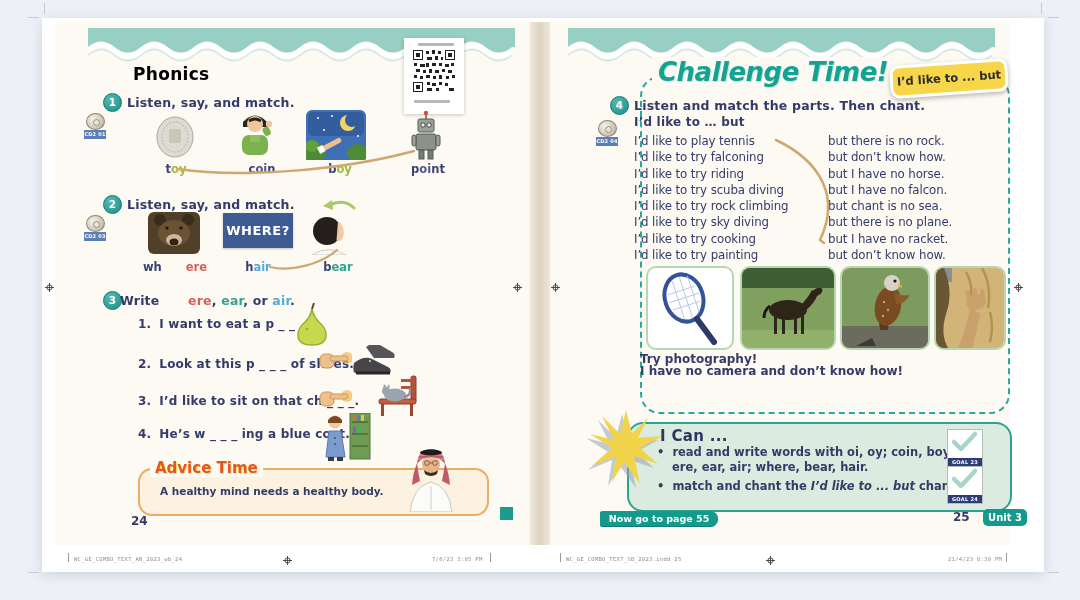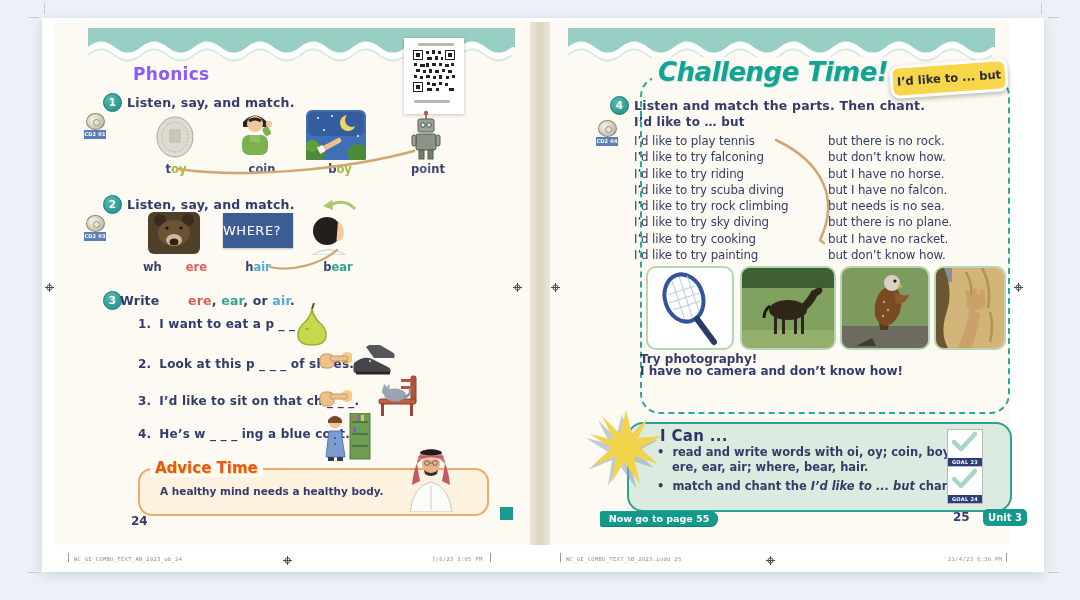--- a/index.html
+++ b/index.html
@@ -8,42 +8,42 @@
   .abs{position:absolute;}
   .stage{position:relative;width:1080px;height:600px;}
   .sheet{left:42px;top:18px;width:1002px;height:554px;background:#ffffff;
          box-shadow:0 3px 12px rgba(40,60,90,.16);}
   .page{background:#fcfaf3;}
   .pageL{left:55px;top:22px;width:475px;height:523px;}
   .pageR{left:550px;top:22px;width:460px;height:523px;}
   .gutter{left:530px;top:22px;width:20px;height:523px;
           background:linear-gradient(90deg,#efe8da,#ddd4c0 50%,#efe8da);}
   .crop{background:#c7cbd1;}
-  .phonics-title{font-size:17px;font-weight:800;color:#8b5cf6;letter-spacing:.3px;}
+  .phonics-title{font-size:17px;font-weight:800;color:#000000;letter-spacing:.3px;}
   .challenge-title{font-size:26px;font-weight:800;font-style:italic;color:#14a392;
                    letter-spacing:-.5px;background:#fcfaf3;padding:0 6px;
                    text-shadow:1px 1px 0 #c2e5dd;white-space:nowrap;}
   .instr{font-size:12.5px;font-weight:bold;color:#343b69;letter-spacing:.2px;white-space:nowrap;text-align:right;}
   .numc{width:17px;height:17px;border-radius:50%;
         background:radial-gradient(circle at 35% 30%,#55bab0,#1b8e87);
         border:1px solid #0f7a74;color:#fff;font-size:10.5px;font-weight:bold;
         text-align:center;line-height:17px;}
   .wlabel{font-size:11.5px;font-weight:bold;color:#3a4270;transform:translateX(-50%);white-space:nowrap;}
   .hl-oy{color:#9fbc3c;} .hl-oi{color:#4e5588;} .hl-ere{color:#d85f57;padding-left:24px;}
   .hl-ear{color:#2fa58f;} .hl-air{color:#57a8d8;}
   .sent{font-size:12px;font-weight:bold;color:#343b69;white-space:nowrap;letter-spacing:.2px;}
   .sent .snum{margin-right:8px;}
   .cd-band{width:22px;height:9px;background:#5b7fb5;color:#fff;font-size:5px;font-weight:bold;
            text-align:center;line-height:9px;letter-spacing:.2px;overflow:hidden;}
   .cd-disc{width:17px;height:15px;margin-left:2px;border-radius:50%;
            background:radial-gradient(circle at 35% 35%,#f7f2e8,#cfc8b6 60%,#a59c88);
            border:.5px solid #8d8674;position:relative;}
   .cd-disc::after{content:"";position:absolute;left:5.5px;top:4.5px;width:5px;height:5px;
            border-radius:50%;background:#e9e4d8;border:.5px solid #9a927e;}
-  .wherebox{background:#3d5c94;color:#fff;font-size:13px;font-weight:normal;text-align:left;
+  .wherebox{background:#3d5c94;color:#fff;font-size:13px;font-weight:bold;text-align:center;
             letter-spacing:.5px;box-shadow:0 1px 2px rgba(0,0,0,.25);}
   .advice-box{background:#fdf2e0;border:2.5px solid #ecac67;border-radius:14px;}
   .advice-title{font-size:15px;font-weight:800;color:#e2581d;background:#fcfaf3;padding:0 5px;
                 text-shadow:1px 1px 0 #ffd86a;white-space:nowrap;}
   .advice-text{font-size:10.5px;font-weight:bold;color:#343b69;white-space:nowrap;}
   .pagenum{font-size:12px;font-weight:bold;color:#343b69;}
   .tab-sq{width:13px;height:13px;background:#1c9a8c;}
   .dashbox{border:2px dashed #2aa89b;border-radius:20px;}
   .badge{background:#f7d64a;border:3px solid #ffffff;border-radius:9px;
          box-shadow:0 2px 5px rgba(0,0,0,.28);transform:rotate(-4deg);
@@ -377,21 +377,21 @@
     <div class="mrow">I’d like to try rock climbing</div>
     <div class="mrow">I’d like to try sky diving</div>
     <div class="mrow">I’d like to try cooking</div>
     <div class="mrow">I’d like to try painting</div>
   </div>
   <div class="abs mcol" style="left:828px;top:133px;width:175px">
     <div class="mrow">but there is no rock.</div>
     <div class="mrow">but don’t know how.</div>
     <div class="mrow">but I have no horse.</div>
     <div class="mrow">but I have no falcon.</div>
-    <div class="mrow">but needs is no sea.</div>
+    <div class="mrow">but chant is no sea.</div>
     <div class="mrow">but there is no plane.</div>
     <div class="mrow">but I have no racket.</div>
     <div class="mrow">but don’t know how.</div>
   </div>
 
   <svg class="abs" style="left:550px;top:22px;pointer-events:none" width="460" height="523" viewBox="0 0 460 523">
     <path d="M226,118 C272,140 290,176 270,218 l4,3" fill="none" stroke="#cfa76f" stroke-width="2.5" stroke-linecap="round"></path>
   </svg>
 
   <div class="abs photo" style="left:646px;top:266px;width:84px;height:80px">

